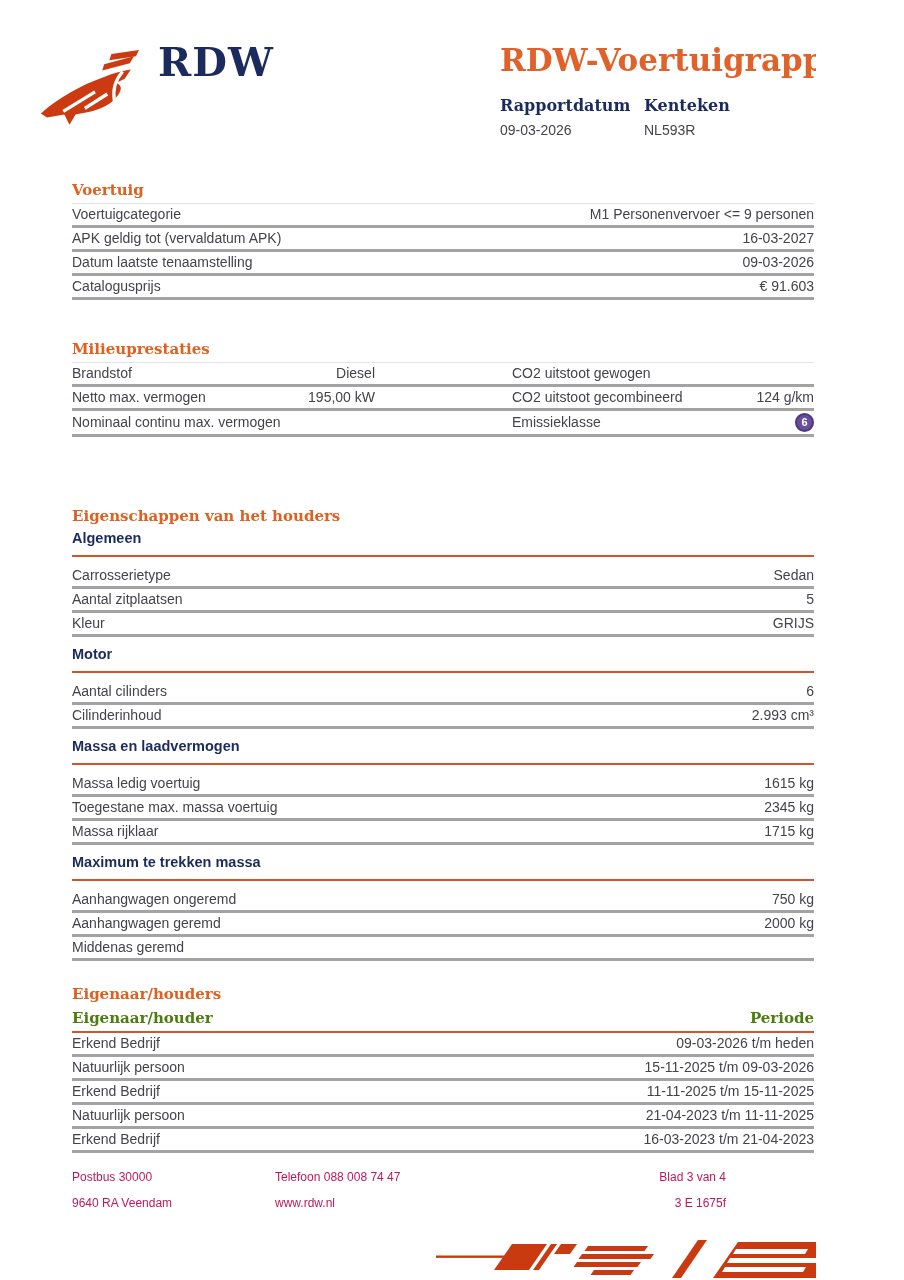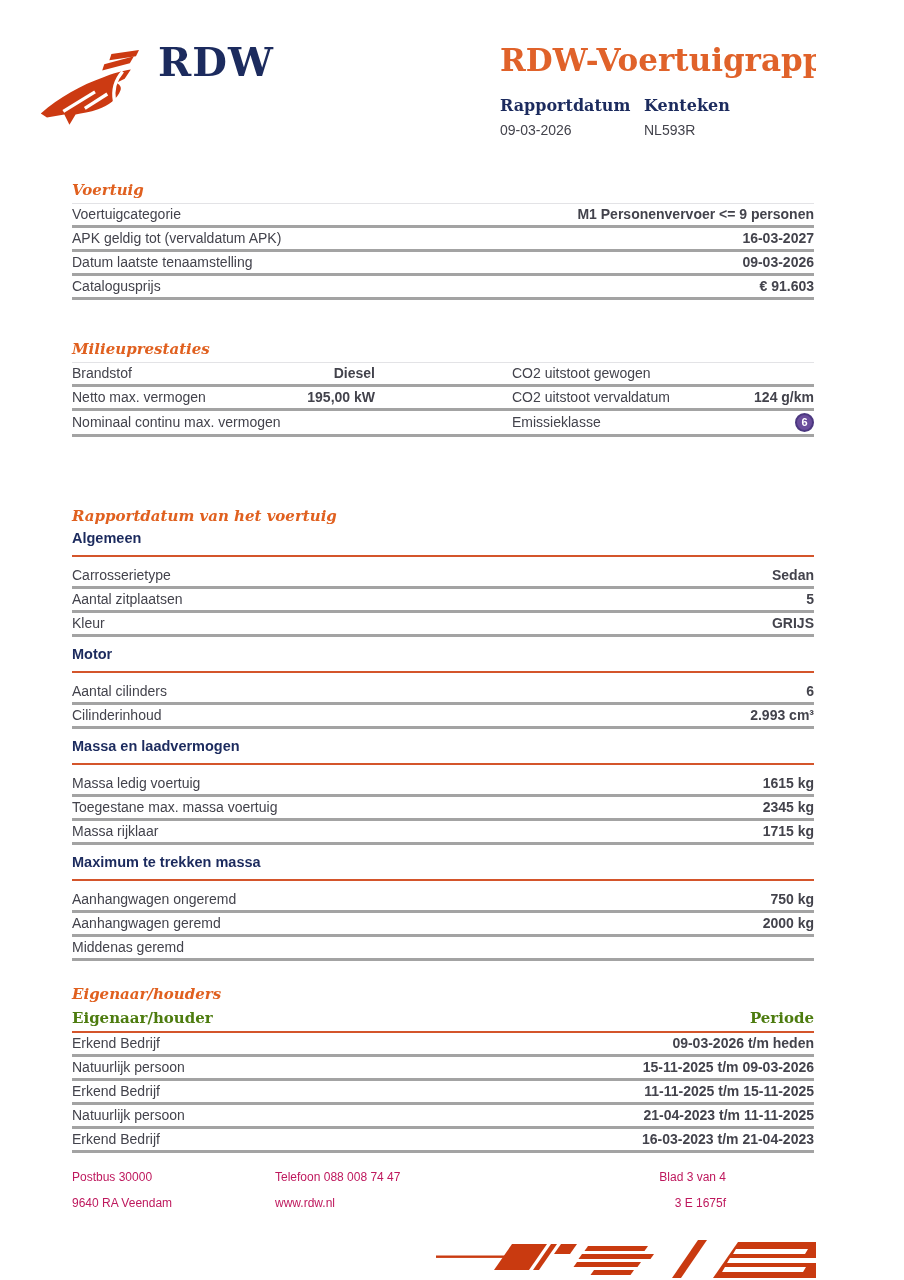--- a/index.html
+++ b/index.html
@@ -22,35 +22,35 @@
   .meta-block { position:absolute; top:96px; }
   .meta-rapportdatum { left:500px; }
   .meta-kenteken { left:644px; }
   .meta-label { font-family:"DejaVu Serif", serif; font-weight:700; font-size:16px; color:#1c2b5e; }
   .meta-value { margin-top:7px; font-size:14px; color:#43434c; }
 
   
   .content { position:absolute; left:72px; top:0; width:742px; }
   .section-title {
     margin:0 0 4px 0; font-family:"DejaVu Serif", serif; font-weight:700;
-    font-size:15px; line-height:18px; color:#e0601f;font-style:italic;
+    font-size:15px; line-height:18px; color:#e0601f;
   }
   .subsection-title {
     margin:0; font-family:"Liberation Sans", sans-serif; font-weight:700;
     font-size:14.5px; line-height:18px; color:#1c2b5e;
     padding-bottom:8px; border-bottom:2px solid #d4552b;
   }
   .rows.topline { border-top:1px solid #e3e3e6; }
   .subsection .rows { padding-top:8px; }
   .row {
     display:flex; justify-content:space-between; align-items:center;
     padding:2px 0; font-size:14px; line-height:17px;
     border-bottom:3px solid #a3a3a3; min-height:17px;
   }
-  .lbl { text-align:left; } .val { text-align:center;font-weight:bold; }
+  .lbl { text-align:left; } .val { text-align:center; }
 
   
   .m-left  { width:303px; display:flex; justify-content:space-between; }
   .m-gap   { width:137px; }
   .m-right { flex:1; display:flex; justify-content:space-between; align-items:center; }
   .badge {
     width:19px; height:19px; box-sizing:border-box; border-radius:50%;
     background:#6a4d9c; border:2px solid #4c3880; color:#ffffff;
     font-size:11px; font-weight:700; display:flex; align-items:center; justify-content:center;
   }
@@ -149,40 +149,40 @@
             <span class="val"></span>
           </div>
         </div>
         <div class="row">
           <div class="m-left">
             <span class="lbl">Netto max. vermogen</span>
             <span class="val">195,00 kW</span>
           </div>
           <div class="m-gap"></div>
           <div class="m-right">
-            <span class="lbl">CO2 uitstoot vervaldatum</span>
+            <span class="lbl">CO2 uitstoot gecombineerd</span>
             <span class="val">124 g/km</span>
           </div>
         </div>
         <div class="row">
           <div class="m-left">
             <span class="lbl">Nominaal continu max. vermogen</span>
             <span class="val"></span>
           </div>
           <div class="m-gap"></div>
           <div class="m-right">
             <span class="lbl">Emissieklasse</span>
             <span class="badge">6</span>
           </div>
         </div>
       </div>
     </section>
 
     <section id="sec-eigenschappen">
-      <h2 class="section-title">Rapportdatum van het voertuig</h2>
+      <h2 class="section-title">Eigenschappen van het houders</h2>
 
       <div class="subsection first">
         <h3 class="subsection-title">Algemeen</h3>
         <div class="rows">
           <div class="row">
             <span class="lbl">Carrosserietype</span>
             <span class="val">Sedan</span>
           </div>
           <div class="row">
             <span class="lbl">Aantal zitplaatsen</span>

